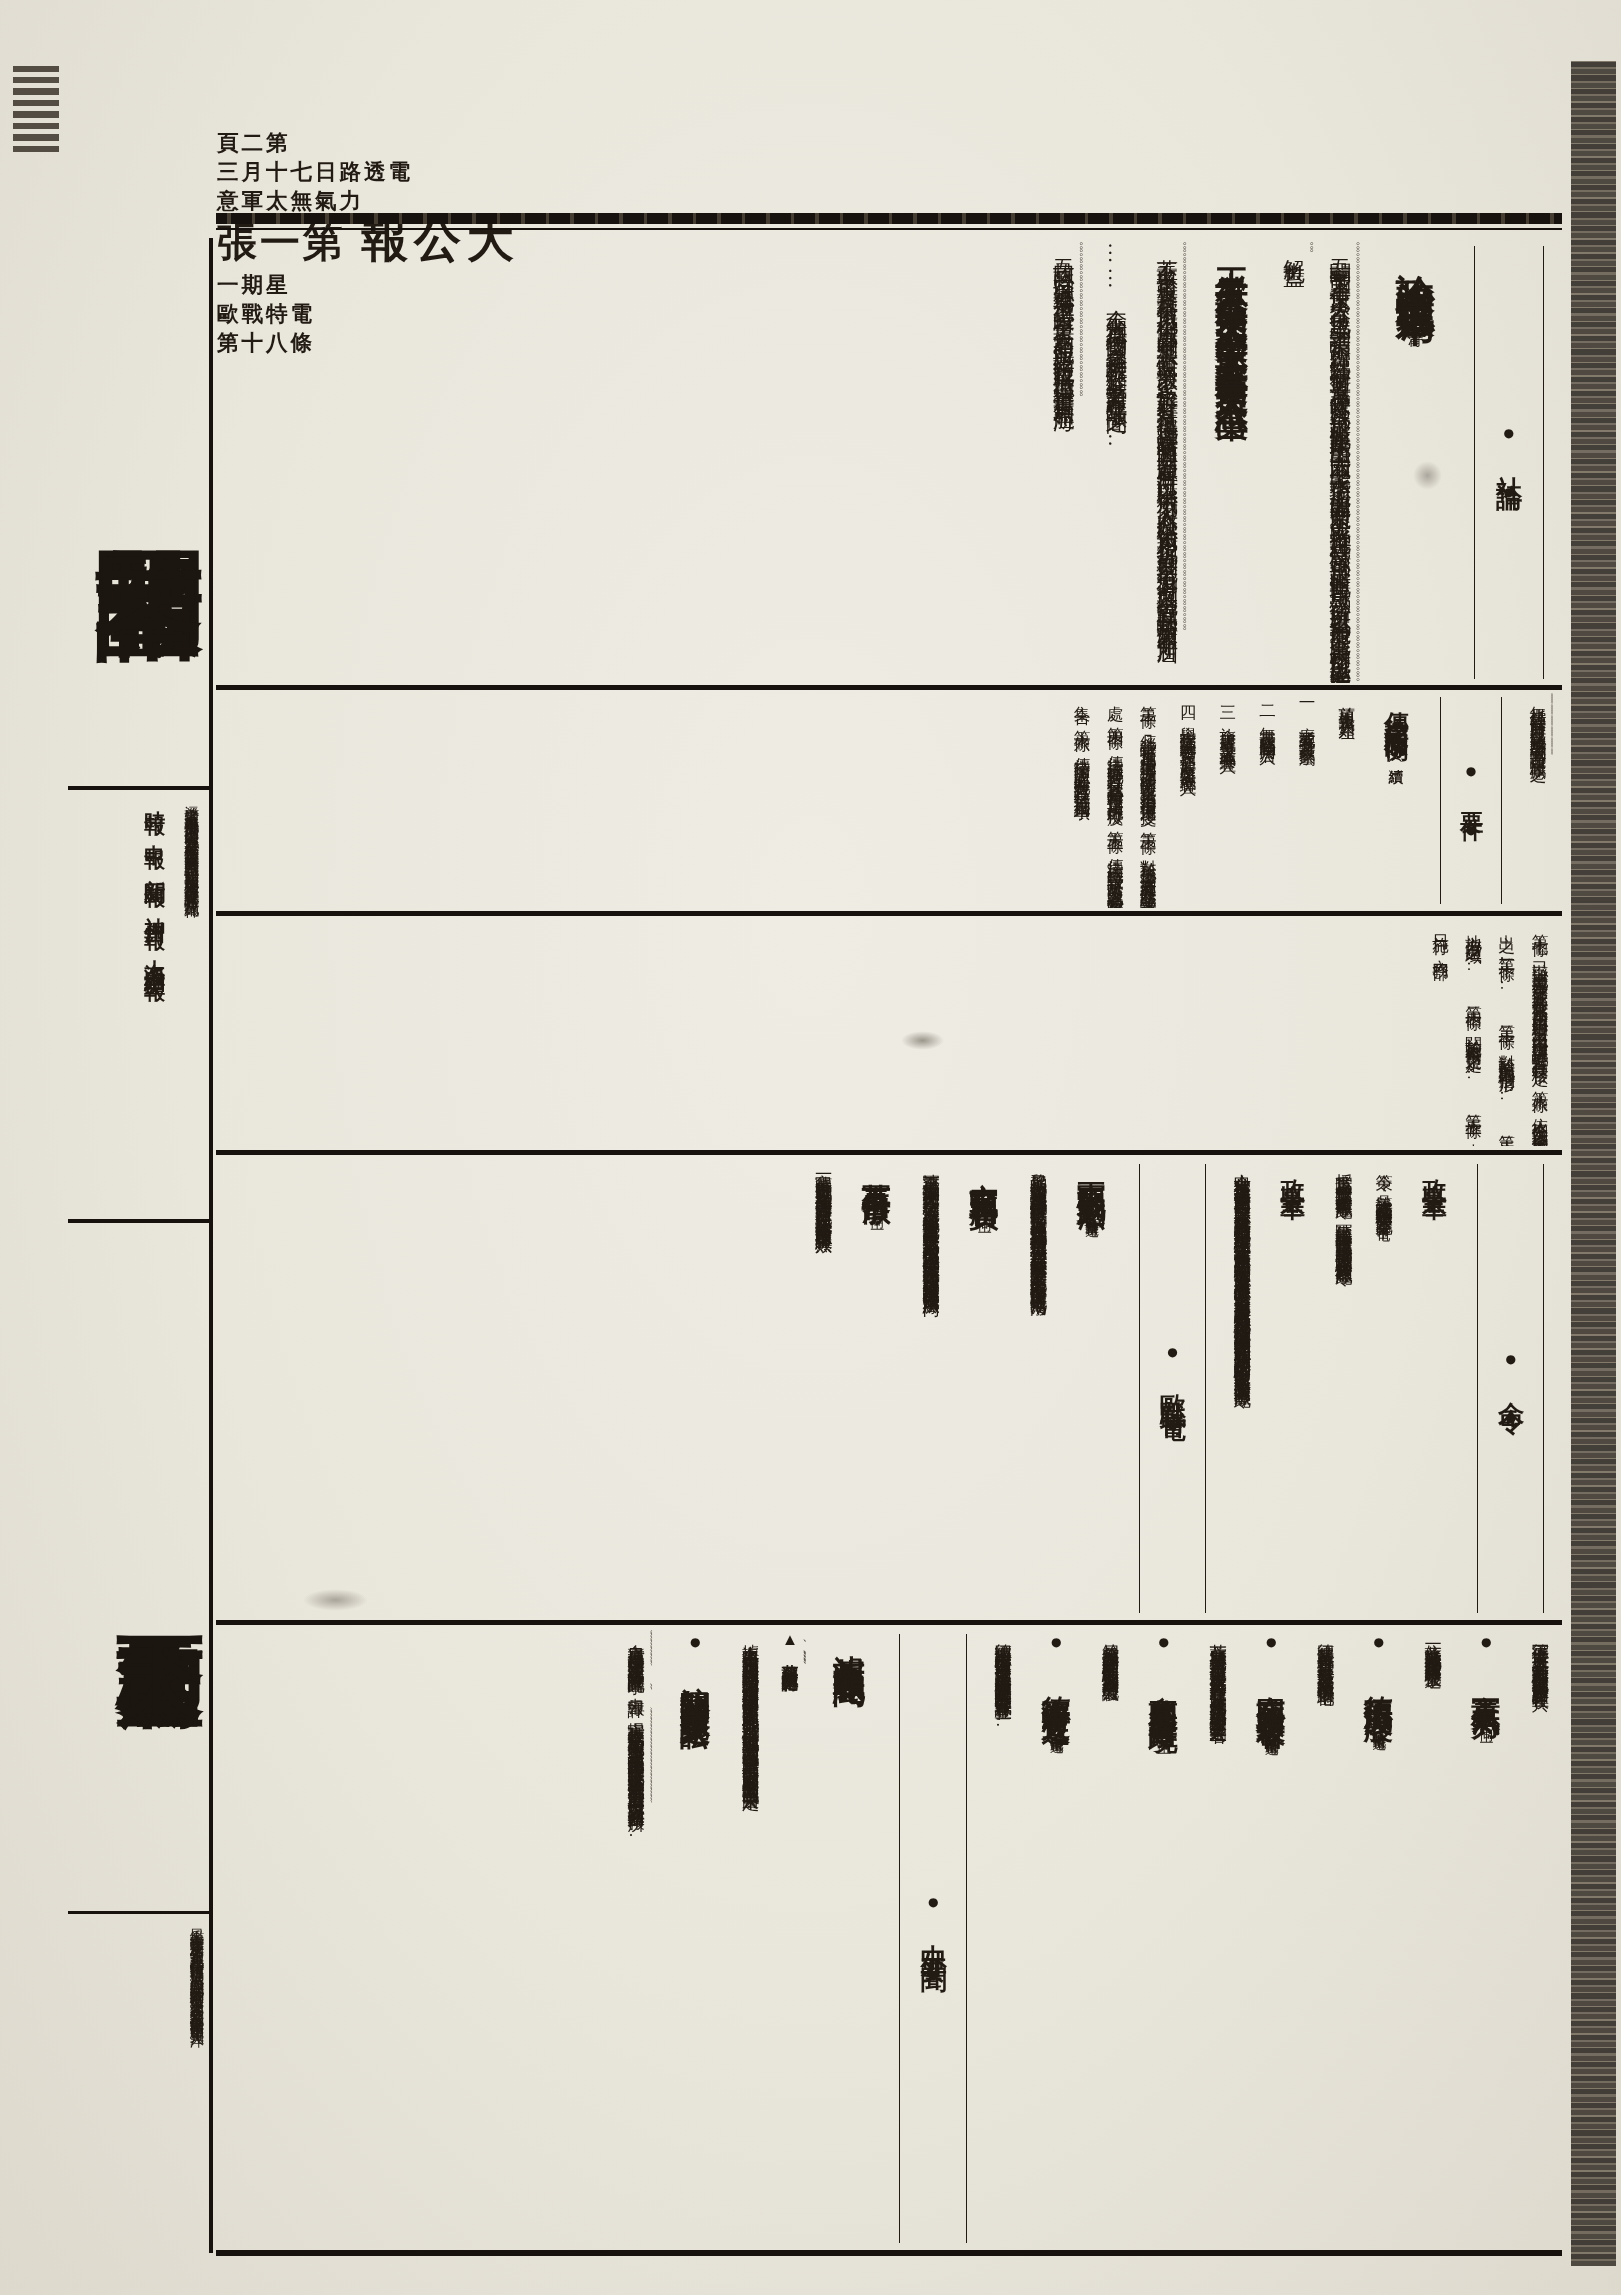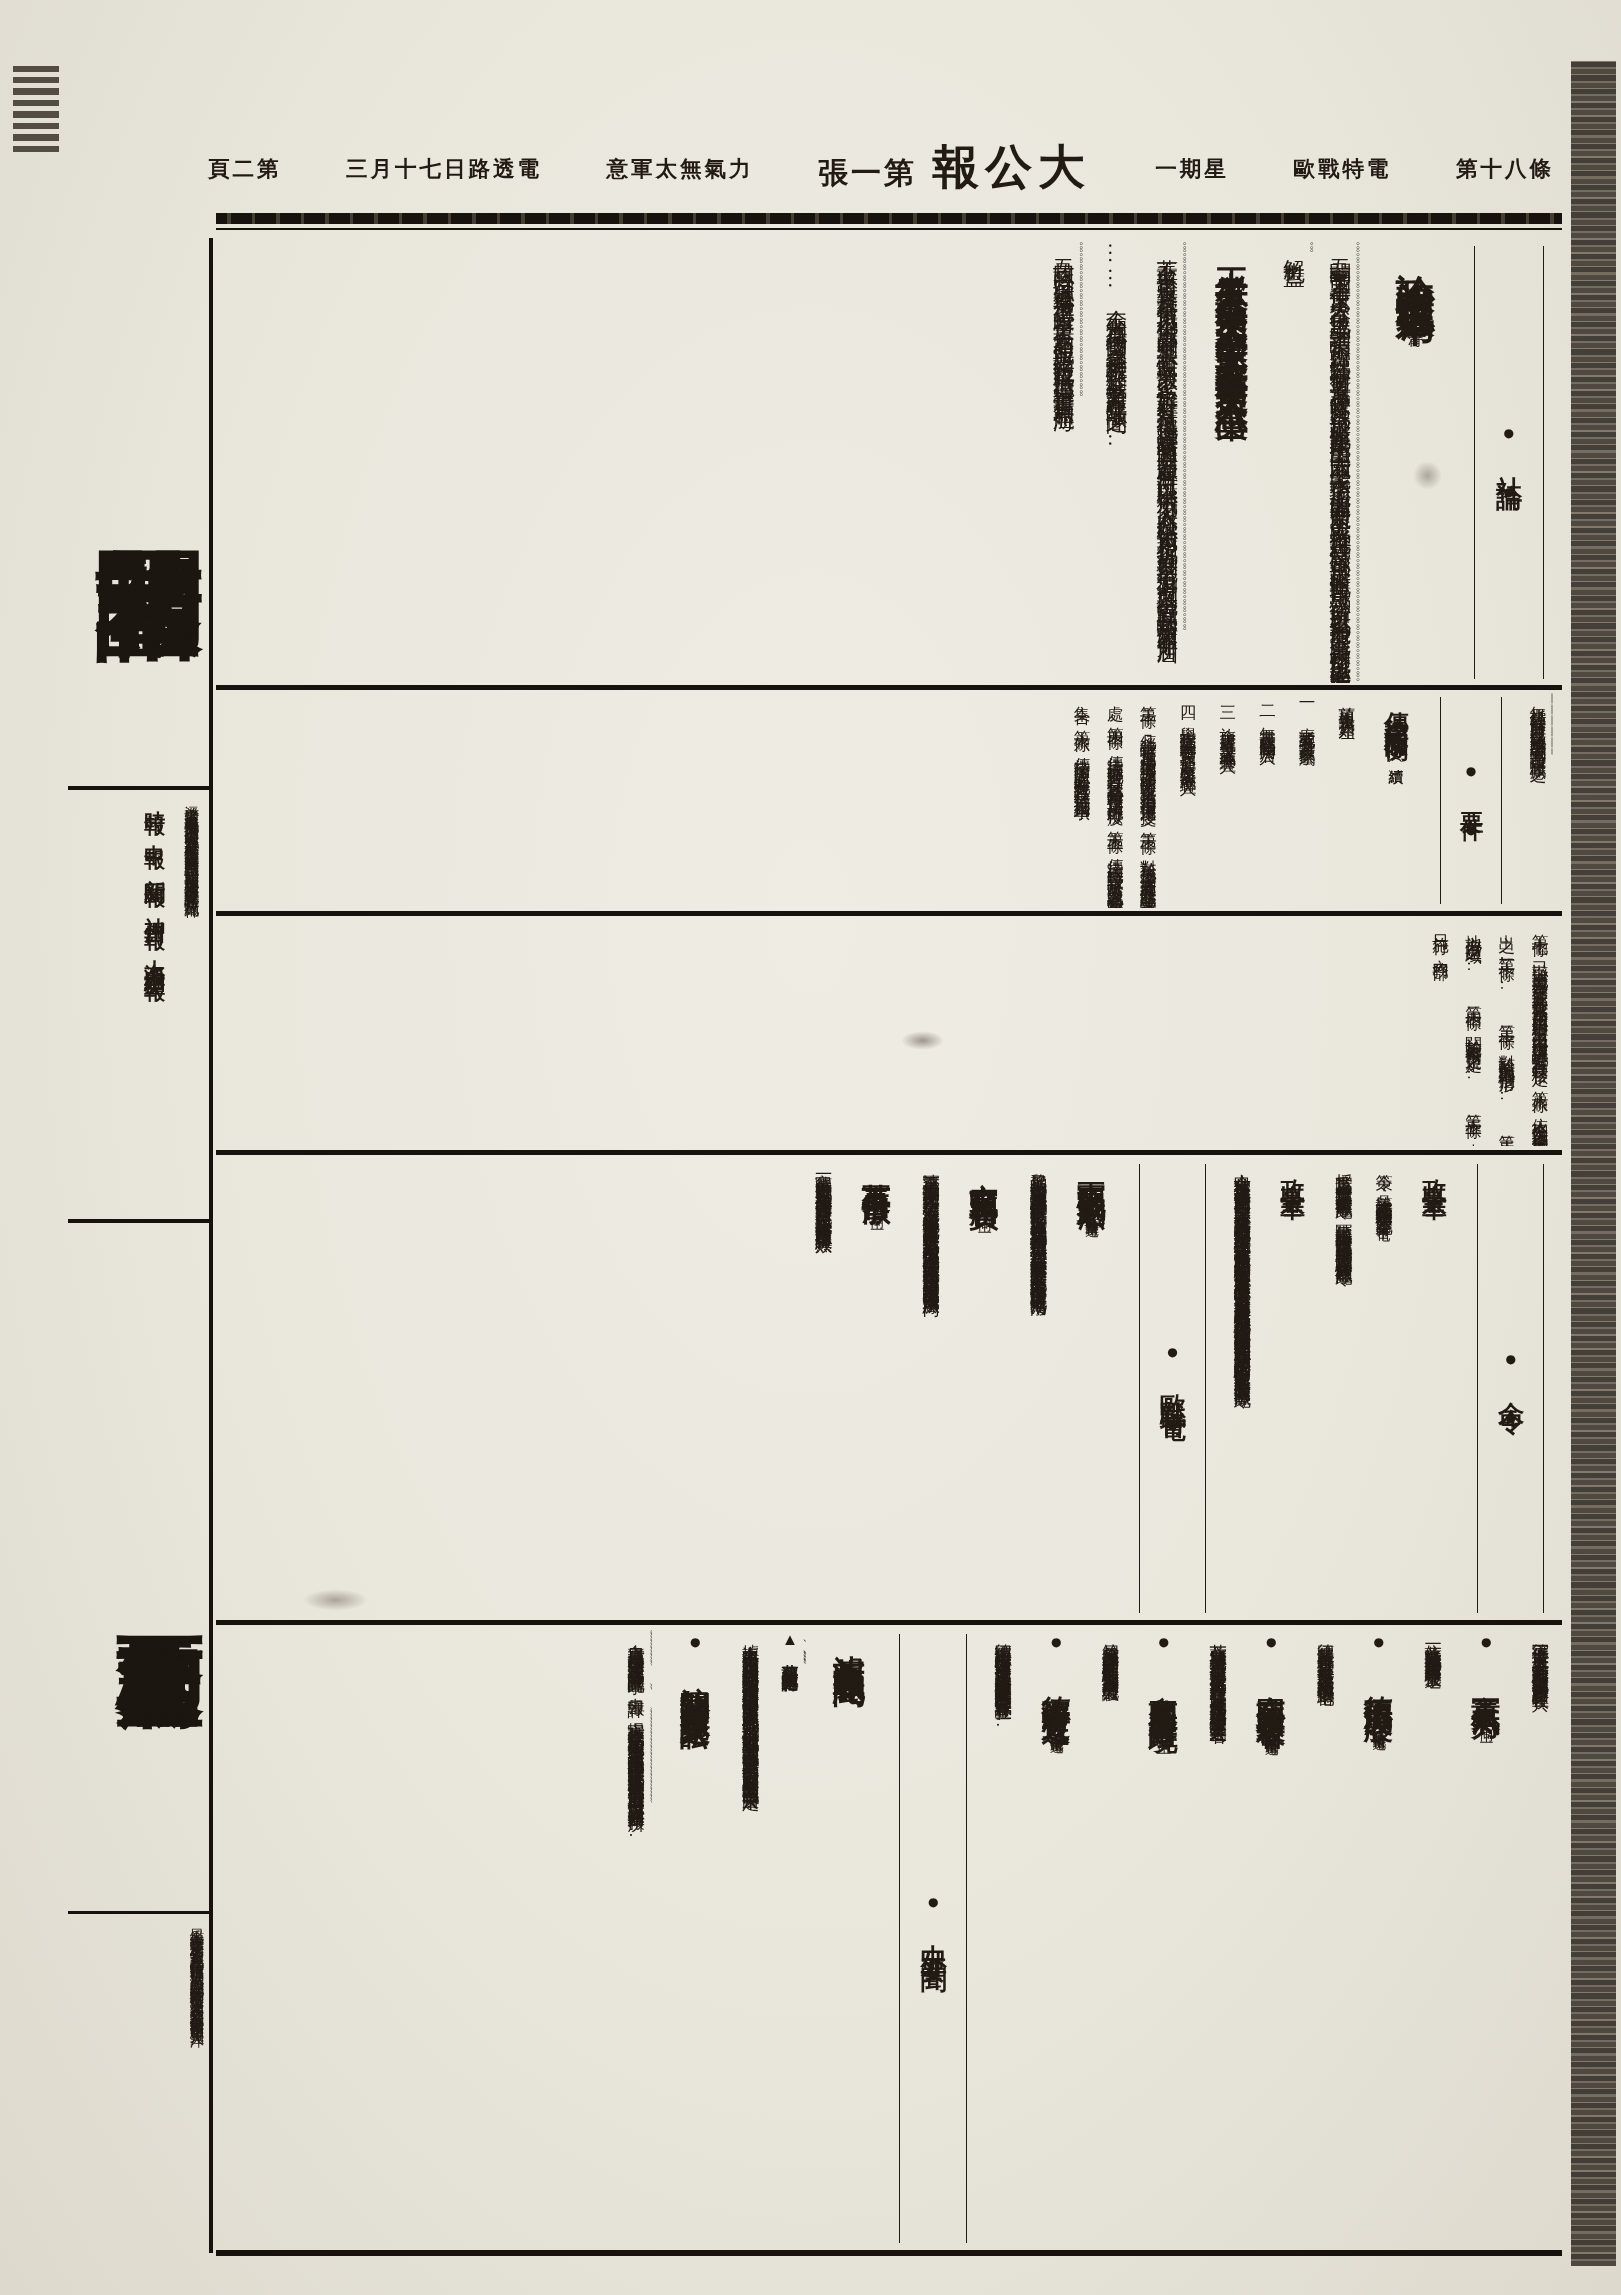--- a/index.html
+++ b/index.html
@@ -43,26 +43,26 @@
   .art-hd{font-size:29px;font-weight:700;letter-spacing:2.9px;margin:0 8.6px;}
   .art-hd .date{font-size:13.7px;font-weight:400;letter-spacing:0.7px;margin-top:17.3px;display:inline-block;}
   .art-hd.bullet::before{content:"●";font-size:21.6px;display:inline;margin-bottom:5.8px;}
   .subhd{font-size:16.6px;font-weight:700;margin:0 7.2px;}
   .pull{font-size:33px;font-weight:700;letter-spacing:4.3px;margin:0 10px;}
   .cont-mark{font-size:14.4px;margin-top:19px;display:inline-block;}
   .reg-title{font-size:24.5px;font-weight:700;letter-spacing:4.3px;margin:0 8.6px;}
   .sub-title{font-size:24.5px;font-weight:700;letter-spacing:5.8px;margin:0 10px;}
   
   #header-strip{
-    position:absolute;left:208px;top:128px;width:1346px;height:81px;
-    display:flex;align-items:center;justify-content:space-between;
+    position:absolute;left:217px;top:128px;width:1346px;height:81px;
+    display:flex;flex-direction:column;justify-content:space-between;
     font-size:21.6px;font-weight:700;letter-spacing:2.9px;white-space:nowrap;
   }
   #masthead{font-size:47px;font-weight:900;letter-spacing:5.8px;line-height:1;}
-  #edition{font-size:30px;font-weight:900;margin-right:7.2px;}
+  #edition{font-size:40px;font-weight:900;margin-right:7.2px;}
   
   .hrule{position:absolute;background:#17120e;}
   .mottled{
     background:repeating-linear-gradient(90deg,#17120e 0 11.5px,#453d32 11.5px 15px,#17120e 15px 24.5px);
   }
   .vline{position:absolute;background:#17120e;}
   
   .ad-big{
     position:absolute;left:71px;width:138px;text-align:center;
     writing-mode:vertical-rl;font-weight:900;color:#1c1610;

